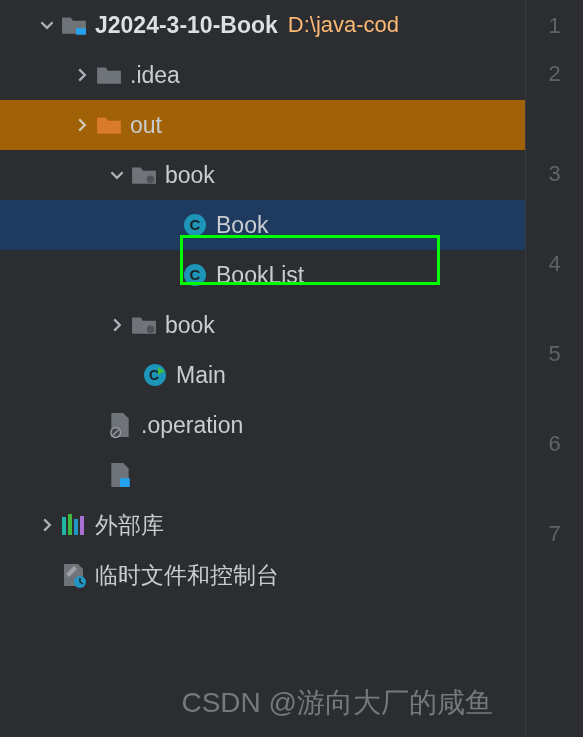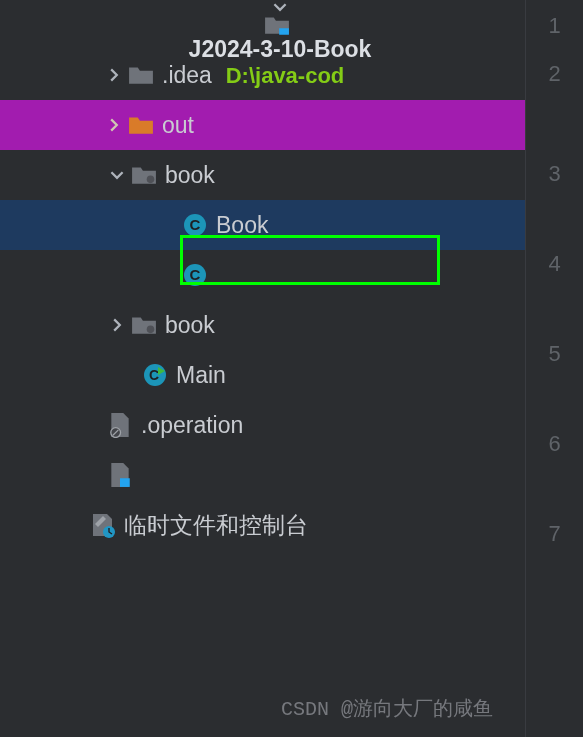--- a/index.html
+++ b/index.html
@@ -22,21 +22,21 @@
       display: flex;
       align-items: center;
       height: 50px;
       white-space: nowrap;
       font-size: 23px;
     }
     .row.selected {
       background: #1e3a5f;
     }
     .row.out-row {
-      background: #a21caf;
+      background: #a16207;
     }
     .arrow {
       width: 24px;
       display: inline-flex;
       justify-content: center;
       align-items: center;
       color: #aeb3bb;
       flex-shrink: 0;
     }
     .arrow svg { width: 14px; height: 14px; }
@@ -47,27 +47,26 @@
       align-items: center;
       margin-right: 6px;
       flex-shrink: 0;
     }
     .label {
       color: #c9ccd1;
       font-weight: 400;
     }
     .bold-label { font-weight: 600; color: #dcdfe4; }
     .path-label {
-      color: #84cc16;
+      color: #fdba74;
       margin-left: 10px;
       font-size: 22px;
-      font-weight: bold;
-    }
-    .indent-1 { padding-left: 35px; flex-direction: column; }
-    .indent-2 { padding-left: 102px; }
+    }
+    .indent-1 { padding-left: 35px; }
+    .indent-2 { padding-left: 70px; }
     .indent-3 { padding-left: 105px; }
     .indent-4 { padding-left: 140px; }
     .indent-5 { padding-left: 180px; }
     .highlight-box {
       position: absolute;
       border: 3px solid #00ff00;
       left: 180px;
       top: 235px;
       width: 260px;
       height: 50px;
@@ -89,22 +88,21 @@
       padding-top: 3px;
     }
     .gutter .ln { height: 90px; display: flex; align-items: flex-start; padding-top: 10px;}
     .gutter .ln:nth-child(1){height:48px;}
     .gutter .ln:nth-child(2){height:100px;}
     .watermark {
       position: absolute;
       bottom: 15px;
       right: 90px;
       color: rgba(180,183,189,0.55);
-      font-size: 20px;
-      font-family: Liberation Mono, monospace;
+      font-size: 28px;
     }
     
     .svg-folder { width: 26px; height: 22px; }
     .svg-class { width: 24px; height: 24px; }
     .svg-file { width: 22px; height: 26px; }
     .svg-lib { width: 26px; height: 24px; }
     .svg-scratch { width: 26px; height: 26px; }
   </style>
 </head>
 <body>
@@ -181,20 +179,21 @@
     <span class="label">Book</span>
   </div>
 
   <div class="row indent-5">
     <span class="icon-wrap">
       <svg class="svg-class" viewBox="0 0 24 24">
           <circle cx="12" cy="12" r="11" fill="#1c95b8"></circle>
           <text x="12" y="17" text-anchor="middle" font-size="15" font-weight="700" fill="#1e2022">C</text>
         </svg>
     </span>
+    <span class="label">BookList</span>
   </div>
 
 
   <div class="row indent-3">
     <span class="arrow">
       <svg viewBox="0 0 10 10">
           <path d="M3 1 L7 5 L3 9" stroke="#aeb3bb" stroke-width="1.6" fill="none"></path>
         </svg>
     </span>
     <span class="icon-wrap">
@@ -230,22 +229,38 @@
 
   <div class="row indent-3">
     <span class="icon-wrap">
       <svg class="svg-file" viewBox="0 0 20 24">
           <path d="M2 1h11l5 5v17H2z" fill="#6f737a"></path>
           <rect x="10" y="15" width="9" height="8" fill="#23a3ef"></rect>
         </svg>
     </span>
   </div>
 
-
-  <div class="row" style="padding-left:88px">
+  <div class="row" style="padding-left:35px">
+    <span class="arrow">
+      <svg viewBox="0 0 10 10">
+          <path d="M3 1 L7 5 L3 9" stroke="#aeb3bb" stroke-width="1.6" fill="none"></path>
+        </svg>
+    </span>
+    <span class="icon-wrap">
+      <svg class="svg-lib" viewBox="0 0 26 22">
+          <rect x="1" y="3" width="4" height="18" fill="#21b6a8"></rect>
+          <rect x="7" y="0" width="4" height="21" fill="#3fb93f"></rect>
+          <rect x="13" y="5" width="4" height="16" fill="#2196c4"></rect>
+          <rect x="19" y="2" width="4" height="19" fill="#a971d4"></rect>
+        </svg>
+    </span>
+    <span class="label">外部库</span>
+  </div>
+
+  <div class="row" style="padding-left:59px">
     <span class="icon-wrap">
       <svg class="svg-scratch" viewBox="0 0 26 26">
           <path d="M3 2h14l5 5v17H3z" fill="#6f737a"></path>
           <path d="M13 4l-8 8 3 3 8-8z" fill="#9ea2a8"></path>
           <circle cx="19" cy="20" r="6" fill="#2196c4"></circle>
           <path d="M19 16v4l3 2" stroke="#1e2022" stroke-width="1.4" fill="none"></path>
         </svg>
     </span>
     <span class="label">临时文件和控制台</span>
   </div>

